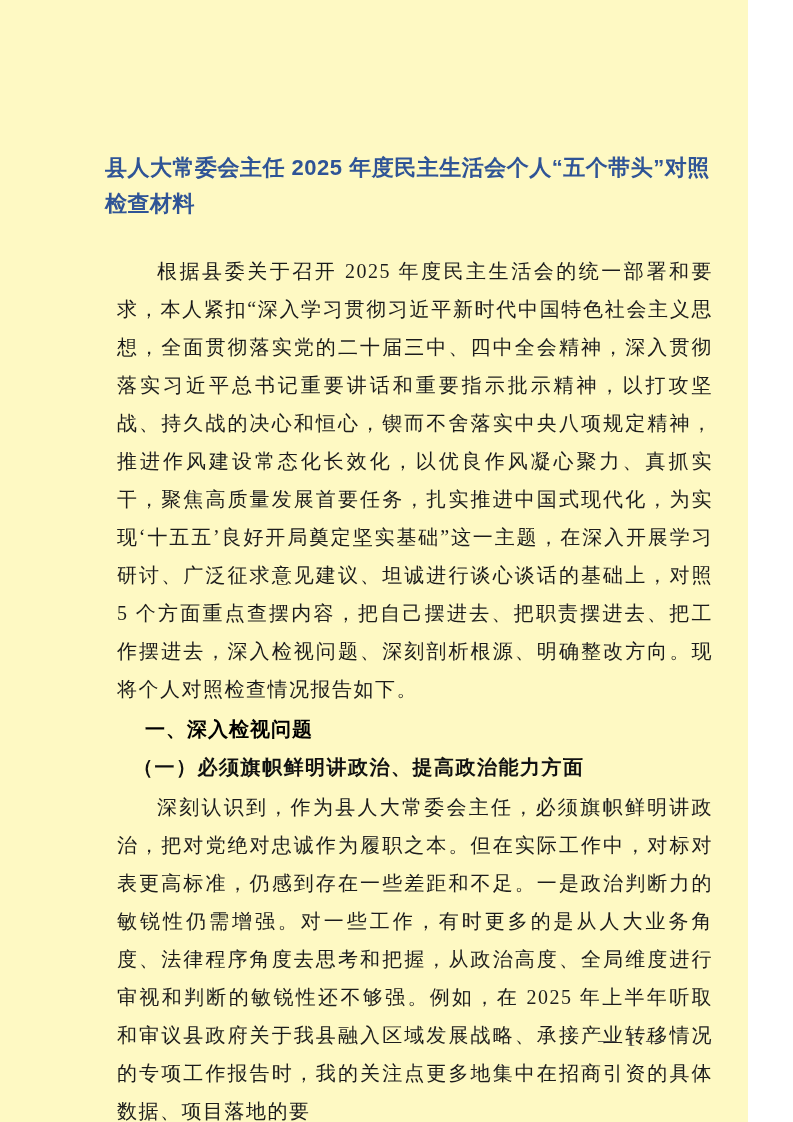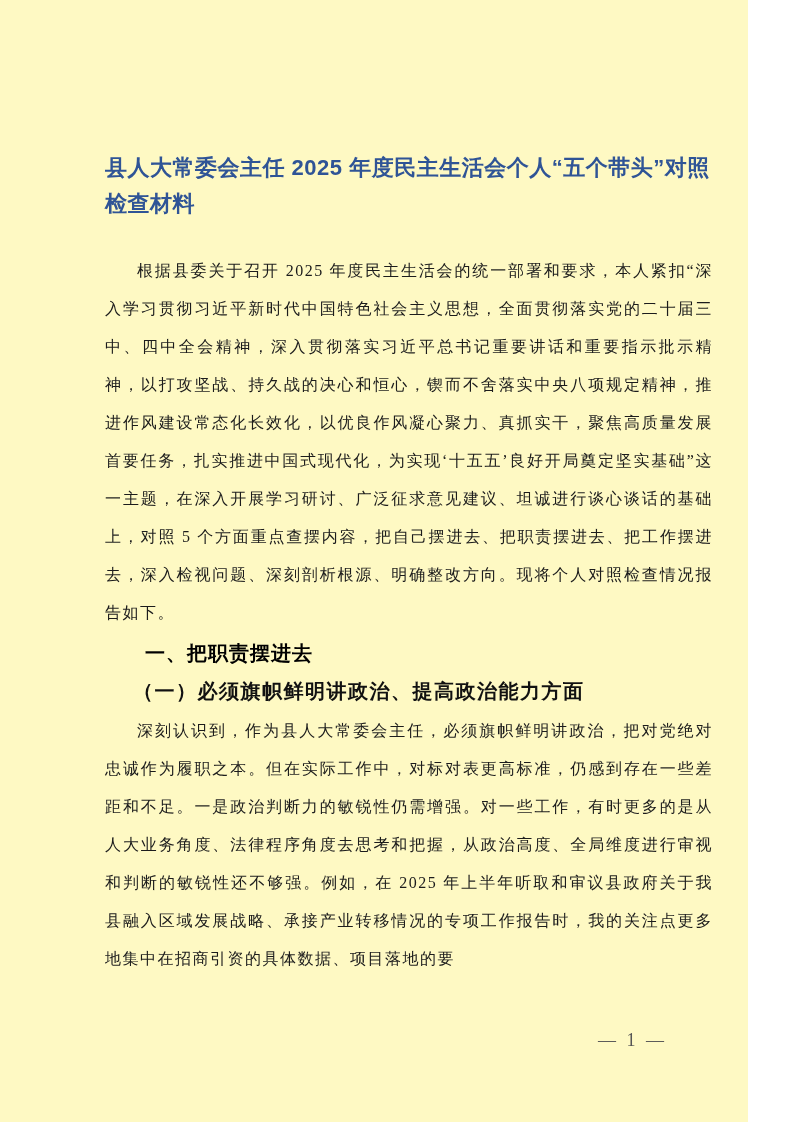--- a/index.html
+++ b/index.html
@@ -25,22 +25,22 @@
     margin: 150px 0 0 0;
     font-family: "Liberation Sans", "DejaVu Sans", sans-serif;
     font-weight: bold;
     font-size: 22px;
     line-height: 36px;
     color: #2F5496;
     letter-spacing: 0.5px;
     text-align: left;
   }
   .para {
-    margin: 30px 0 0 0;
-    font-size: 16px;
+    margin: 30px 0 0 12px;
+    font-size: 20px;
     line-height: 38px;
     color: #1c1c1c;
     letter-spacing: 1.5px;
     text-align: justify;
     text-indent: 2em;
     font-weight: 400;
   }
   .para.body2 {
     margin-top: 2px;
   }
@@ -77,21 +77,21 @@
 </style>
 </head>
 <body>
 
 <div class="page">
   <div class="content">
     <h1 class="doc-title">县人大常委会主任 2025 年度民主生活会个人“五个带头”对照检查材料</h1>
 
     <p class="para intro">根据县委关于召开 2025 年度民主生活会的统一部署和要求，本人紧扣“深入学习贯彻习近平新时代中国特色社会主义思想，全面贯彻落实党的二十届三中、四中全会精神，深入贯彻落实习近平总书记重要讲话和重要指示批示精神，以打攻坚战、持久战的决心和恒心，锲而不舍落实中央八项规定精神，推进作风建设常态化长效化，以优良作风凝心聚力、真抓实干，聚焦高质量发展首要任务，扎实推进中国式现代化，为实现‘十五五’良好开局奠定坚实基础”这一主题，在深入开展学习研讨、广泛征求意见建议、坦诚进行谈心谈话的基础上，对照 5 个方面重点查摆内容，把自己摆进去、把职责摆进去、把工作摆进去，深入检视问题、深刻剖析根源、明确整改方向。现将个人对照检查情况报告如下。</p>
 
-    <h2 class="section-heading">一、把职责摆进去</h2>
+    <h2 class="section-heading">一、深入检视问题</h2>
 
     <h3 class="subsection-heading">（一）必须旗帜鲜明讲政治、提高政治能力方面</h3>
 
     <p class="para body2">深刻认识到，作为县人大常委会主任，必须旗帜鲜明讲政治，把对党绝对忠诚作为履职之本。但在实际工作中，对标对表更高标准，仍感到存在一些差距和不足。一是政治判断力的敏锐性仍需增强。对一些工作，有时更多的是从人大业务角度、法律程序角度去思考和把握，从政治高度、全局维度进行审视和判断的敏锐性还不够强。例如，在 2025 年上半年听取和审议县政府关于我县融入区域发展战略、承接产业转移情况的专项工作报告时，我的关注点更多地集中在招商引资的具体数据、项目落地的要</p>
   </div>
 
   <div class="page-number">— 1 —</div>
 </div>
 
 </body></html>

